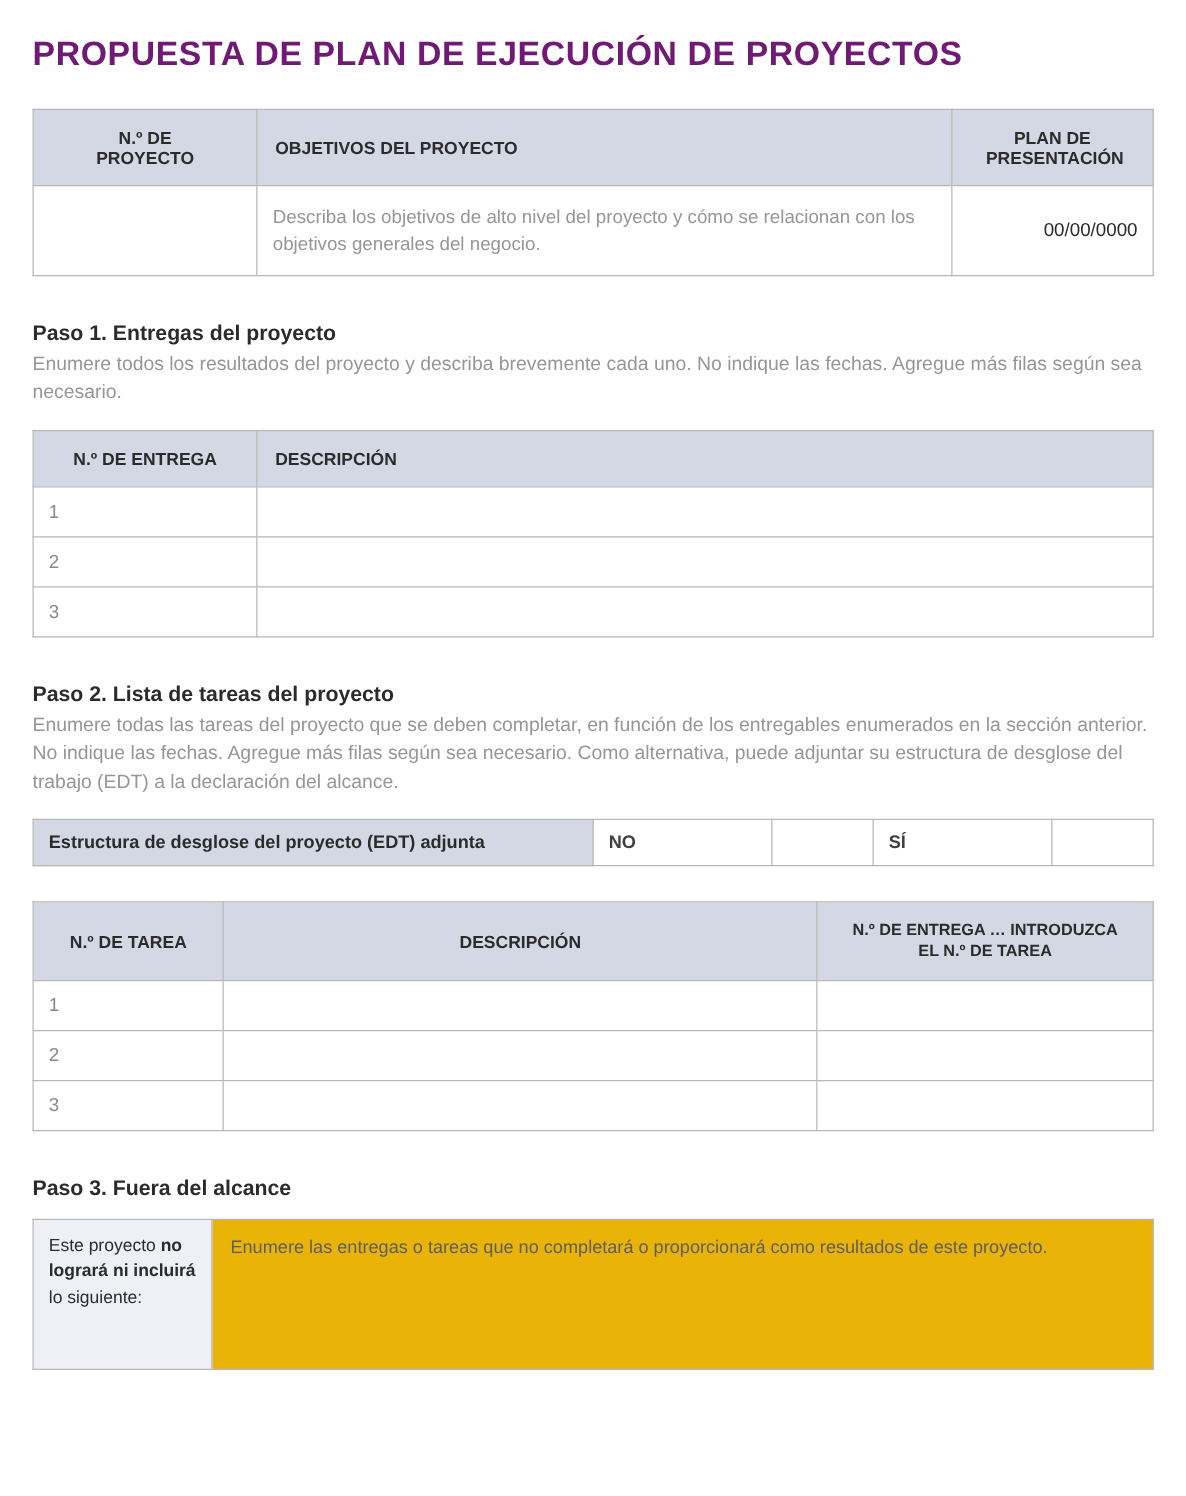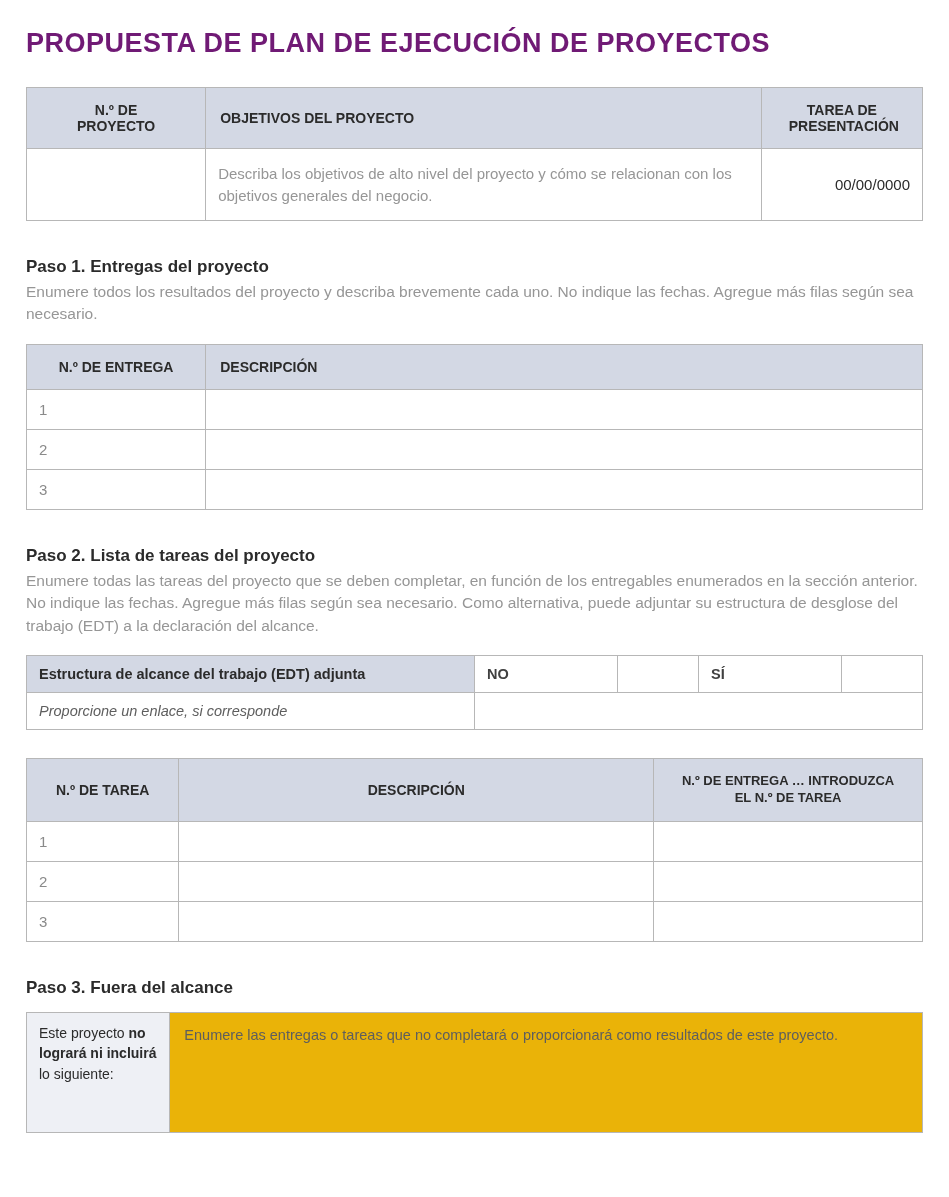--- a/index.html
+++ b/index.html
@@ -117,21 +117,21 @@
 </head>
 <body>
 
 <h1 class="doc-title">PROPUESTA DE PLAN DE EJECUCIÓN DE PROYECTOS</h1>
 
 <table class="hdr-table">
   <thead>
     <tr>
       <th>N.º DE PROYECTO</th>
       <th>OBJETIVOS DEL PROYECTO</th>
-      <th>TAREA DE PRESENTACIÓN</th>
+      <th>PLAN DE PRESENTACIÓN</th>
     </tr>
   </thead>
   <tbody>
     <tr>
       <td></td>
       <td>Describa los objetivos de alto nivel del proyecto y cómo se relacionan con los objetivos generales del negocio.</td>
       <td>00/00/0000</td>
     </tr>
   </tbody>
 </table>
@@ -161,29 +161,25 @@
     </tr>
   </tbody>
 </table>
 
 <div class="section-title">Paso 2. Lista de tareas del proyecto</div>
 <p class="section-desc">Enumere todas las tareas del proyecto que se deben completar, en función de los entregables enumerados en la sección anterior. No indique las fechas. Agregue más filas según sea necesario. Como alternativa, puede adjuntar su estructura de desglose del trabajo (EDT) a la declaración del alcance.</p>
 
 <table class="edt-table">
   <tbody>
       <tr>
-    <td class="edt-label">Estructura de alcance del trabajo (EDT) adjunta</td>
+    <td class="edt-label">Estructura de desglose del proyecto (EDT) adjunta</td>
     <td class="edt-colhead">NO</td>
     <td class="edt-blank"></td>
     <td class="edt-colhead">SÍ</td>
     <td class="edt-blank"></td>
-  </tr>
-  <tr>
-    <td class="edt-link-label">Proporcione un enlace, si corresponde</td>
-    <td colspan="4"></td>
   </tr>
 </tbody>
   </table>
 
 <div class="spacer"></div>
 
 <table class="task-table">
   <thead>
     <tr>
       <th>N.º DE TAREA</th>

